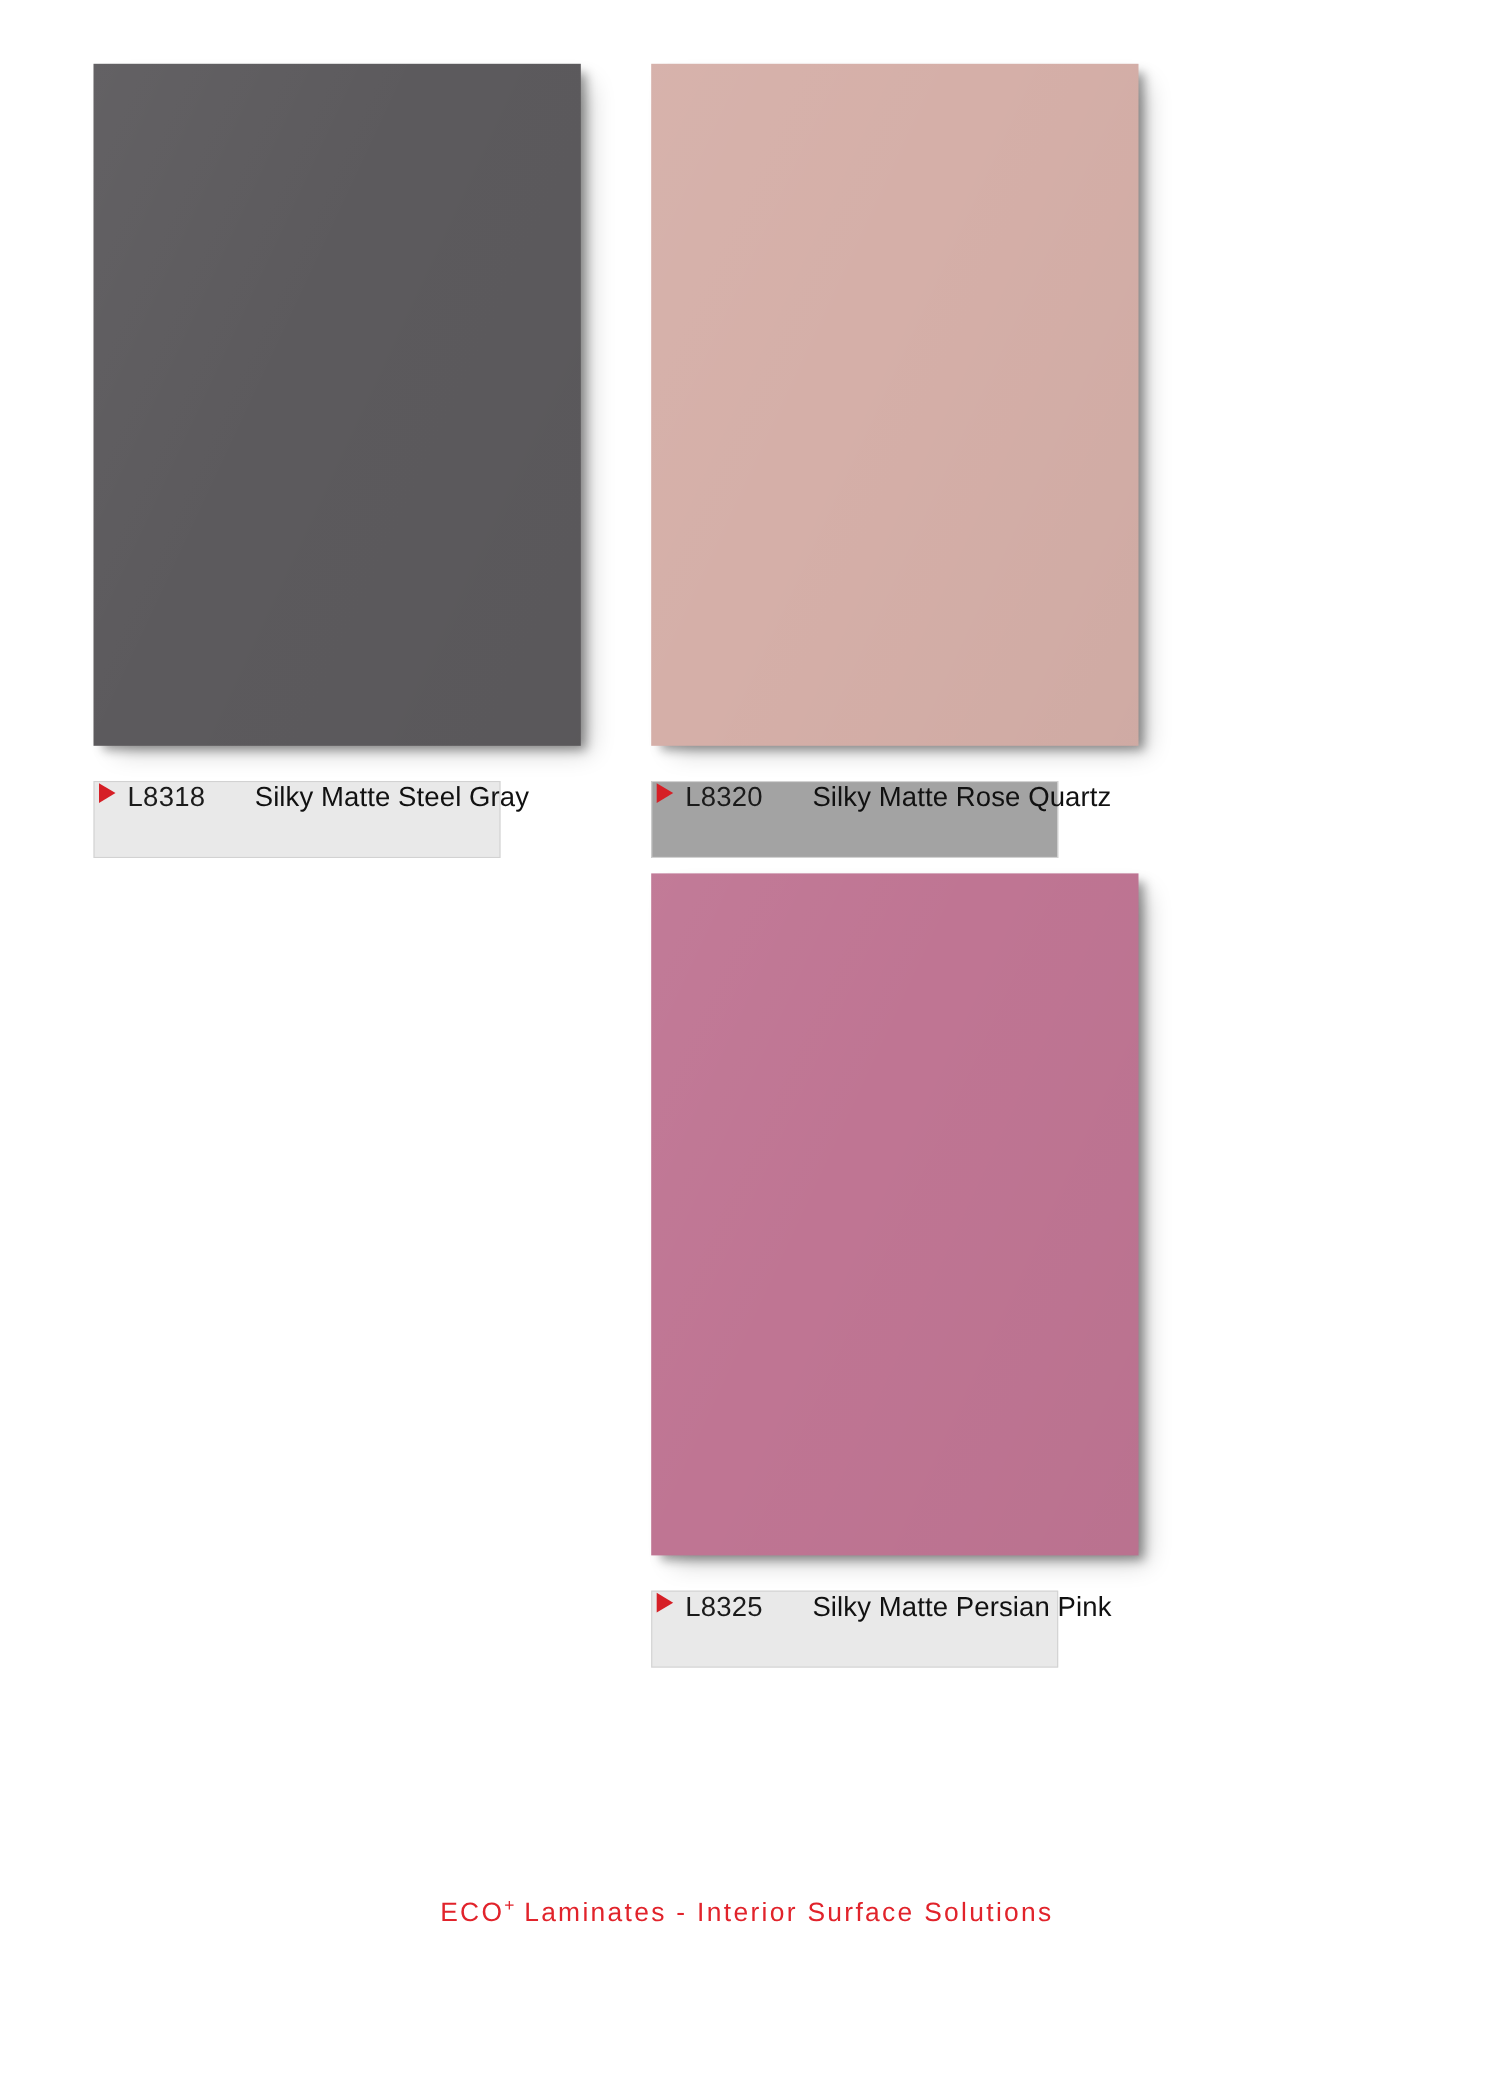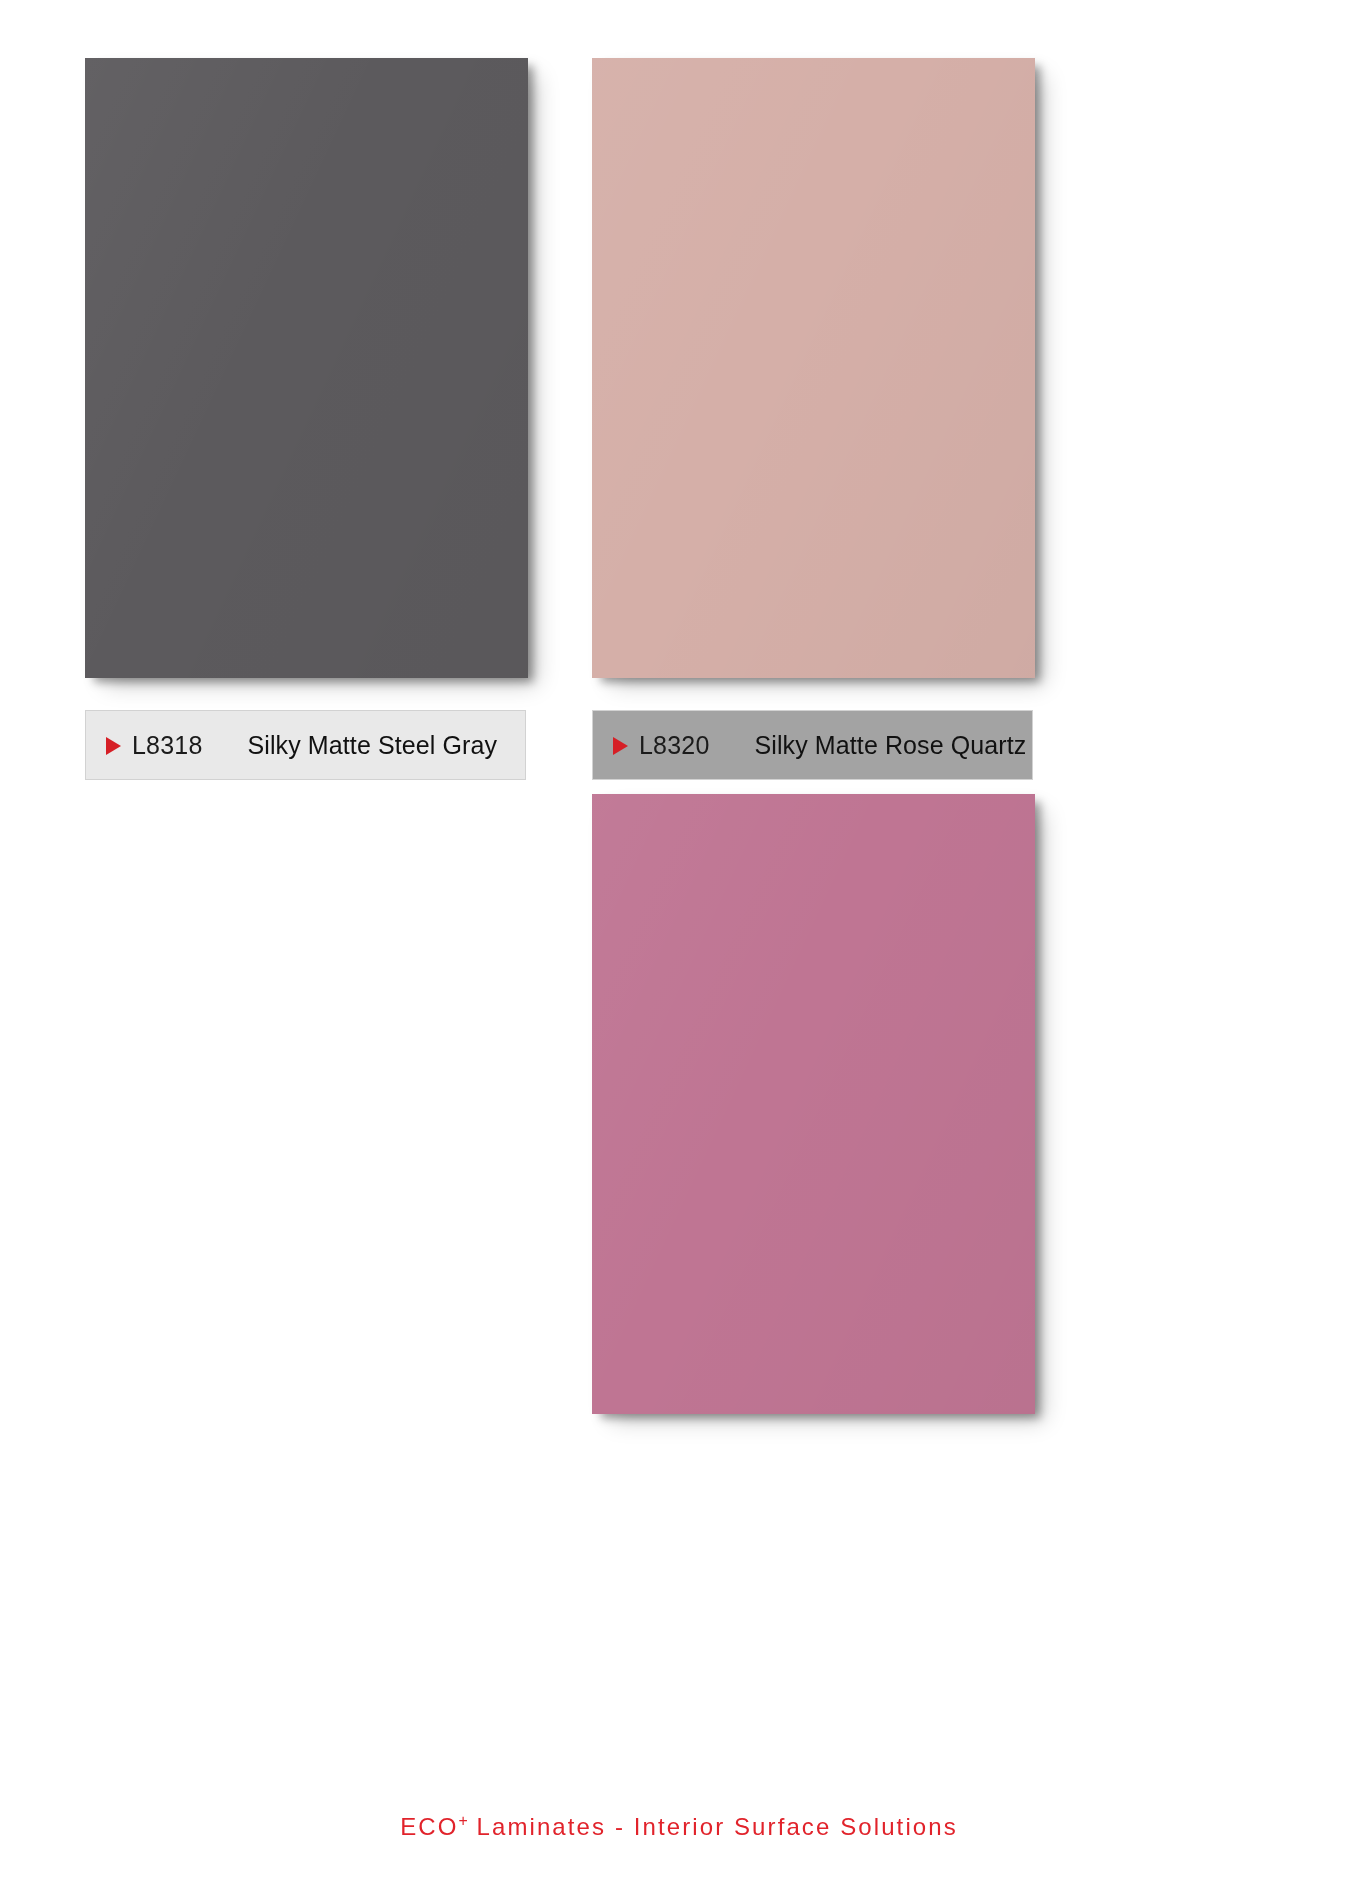--- a/index.html
+++ b/index.html
@@ -60,28 +60,27 @@
         rgba(255,255,255,0.045) 0%,
         rgba(255,255,255,0.0) 42%,
         rgba(0,0,0,0.028) 100%);
     pointer-events: none;
   }
 
   
   .plate {
     position: relative;
     margin-top: 32px;
-    width: 441px;
+    width: 370px;
     height: 70px;
     background: #e9e9e9;
     border: 1px solid #d2d2d2;
     display: flex;
-    align-items: center;
     box-sizing: border-box;
-    padding-left: 20px;
+    padding-left: 4px;
   }
 
   .marker {
     width: 0;
     height: 0;
     border-left: 15px solid #d61f26;
     border-top: 9px solid transparent;
     border-bottom: 9px solid transparent;
     flex: 0 0 auto;
     margin-right: 11px;
@@ -101,21 +100,21 @@
     color: #111111;
     letter-spacing: 0.1px;
     margin-left: 45px;
     white-space: nowrap;
   }
 
   
   .footer {
     position: absolute;
     left: 0;
-    top: 1812px;
+    top: 1724px;
     width: 1358px;
     text-align: center;
   }
 
   .footer-text {
     display: inline-block;
     font-size: 24px;
     color: #e1232b;
     letter-spacing: 2.1px;
     white-space: nowrap;
@@ -147,20 +146,25 @@
       <div class="plate" style="background: #a3a3a3; border-color: rgb(210, 210, 210);">
         <span class="marker" style="border-left-color: rgb(214, 31, 38);"></span>
         <span class="code">L8320</span>
         <span class="cname">Silky Matte Rose Quartz</span>
       </div>
     </div>
 
 
     <div class="swatch-card col-right row-bottom">
       <div class="chip" style="background-color: rgb(191, 117, 147);"></div>
+      <div class="plate" style="background: rgb(233, 233, 233); border-color: rgb(210, 210, 210);">
+        <span class="marker" style="border-left-color: rgb(214, 31, 38);"></span>
+        <span class="code">L8325</span>
+        <span class="cname">Silky Matte Persian Pink</span>
+      </div>
     </div>
 
   </div>
 
   <div class="footer">
     <span class="footer-text" style="color: rgb(225, 35, 43);"><span>ECO</span><sup>+</sup><span> Laminates - Interior Surface Solutions</span></span>
   </div>
 
 </div>
 

